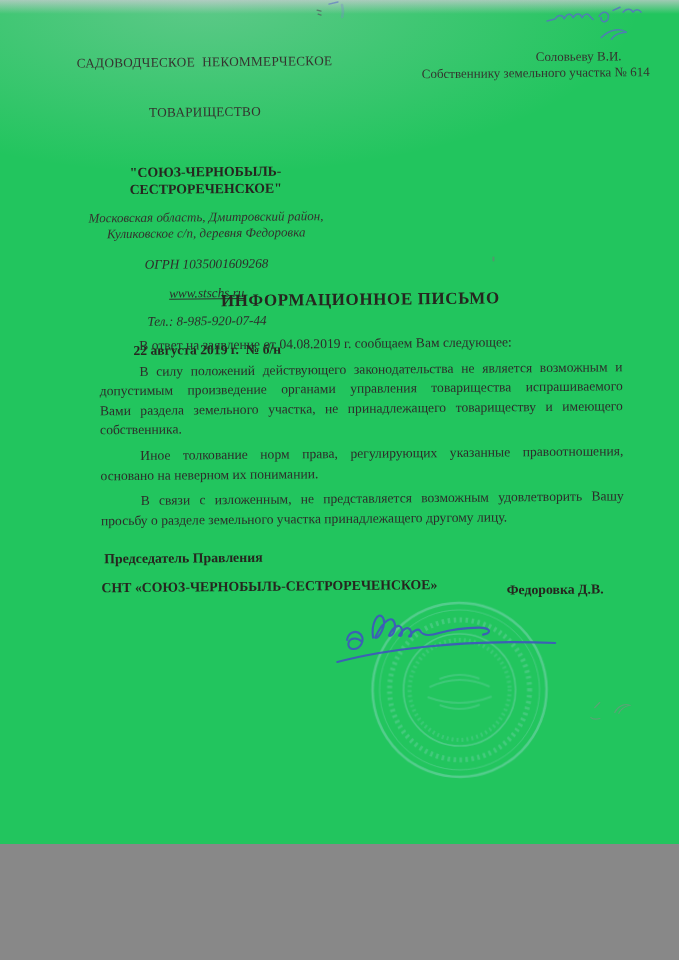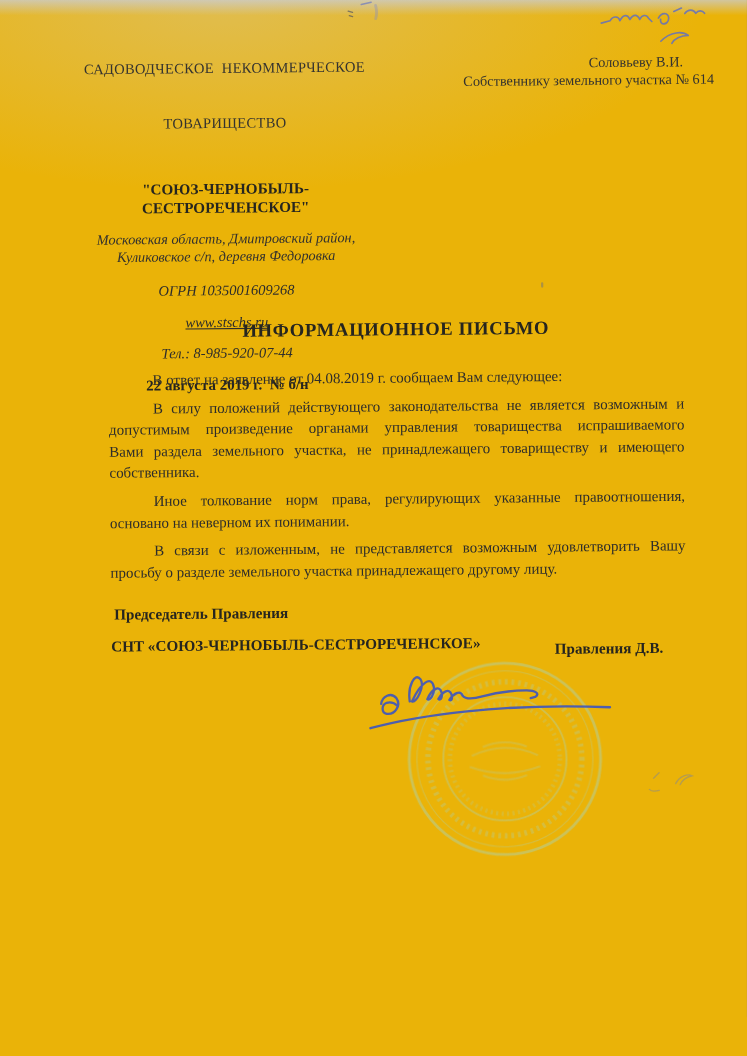--- a/index.html
+++ b/index.html
@@ -1,20 +1,20 @@
 <!DOCTYPE html>
 <html><head>
 <meta charset="utf-8">
 <style>
   html,body{margin:0;padding:0;background:#888;}
   .page{
     position:relative;
-    width:679px;height:960px;
+    width:679px;height:844px;
     margin:0 auto;
-    background:#eab308;
+    background:#22c55e;
     overflow:hidden;
     font-family:"Liberation Serif", serif;
     color:#2e2d2b;
   }
   
   .scan-edge-top{
     position:absolute;top:0;left:0;right:0;height:14px;
     background:linear-gradient(#caccd1, rgba(255,255,255,0));
     opacity:.75;pointer-events:none;
   }
@@ -106,21 +106,21 @@
       <div class="ln jline ind">Иное толкование норм права, регулирующих указанные правоотношения,</div>
       <div class="ln lline">основано на неверном их понимании.</div>
       <div class="p-gap"></div>
       <div class="ln jline ind">В связи с изложенным, не представляется возможным удовлетворить Вашу</div>
       <div class="ln lline">просьбу о разделе земельного участка принадлежащего другому лицу.</div>
     </div>
 
     <div class="sig-position">Председатель Правления</div>
     <div class="sig-row">
       <div class="sig-org">СНТ «СОЮЗ-ЧЕРНОБЫЛЬ-СЕСТРОРЕЧЕНСКОЕ»</div>
-      <div class="sig-name">Правления Д.В.</div>
+      <div class="sig-name">Федоровка Д.В.</div>
     </div>
 
     <svg class="stamp-svg" width="190" height="190" viewBox="0 0 190 190">
       <g fill="none" stroke="#9ed8d2" opacity="0.5">
         <circle cx="95" cy="95" r="87" stroke-width="2.5" opacity="0.8"></circle>
         <circle cx="95" cy="95" r="80" stroke-width="1" opacity="0.6"></circle>
         <circle cx="95" cy="95" r="70" stroke-width="5" stroke-dasharray="2.5 3.5" opacity="0.55"></circle>
         <circle cx="95" cy="95" r="56" stroke-width="1.6" opacity="0.7"></circle>
         <circle cx="95" cy="95" r="50" stroke-width="4" stroke-dasharray="2 3" opacity="0.4"></circle>
         <path d="M65,92 q30,-14 60,0 M63,102 q32,12 64,0 M75,84 q20,-8 40,0 M75,110 q20,8 40,0" stroke-width="2" opacity="0.45"></path>

